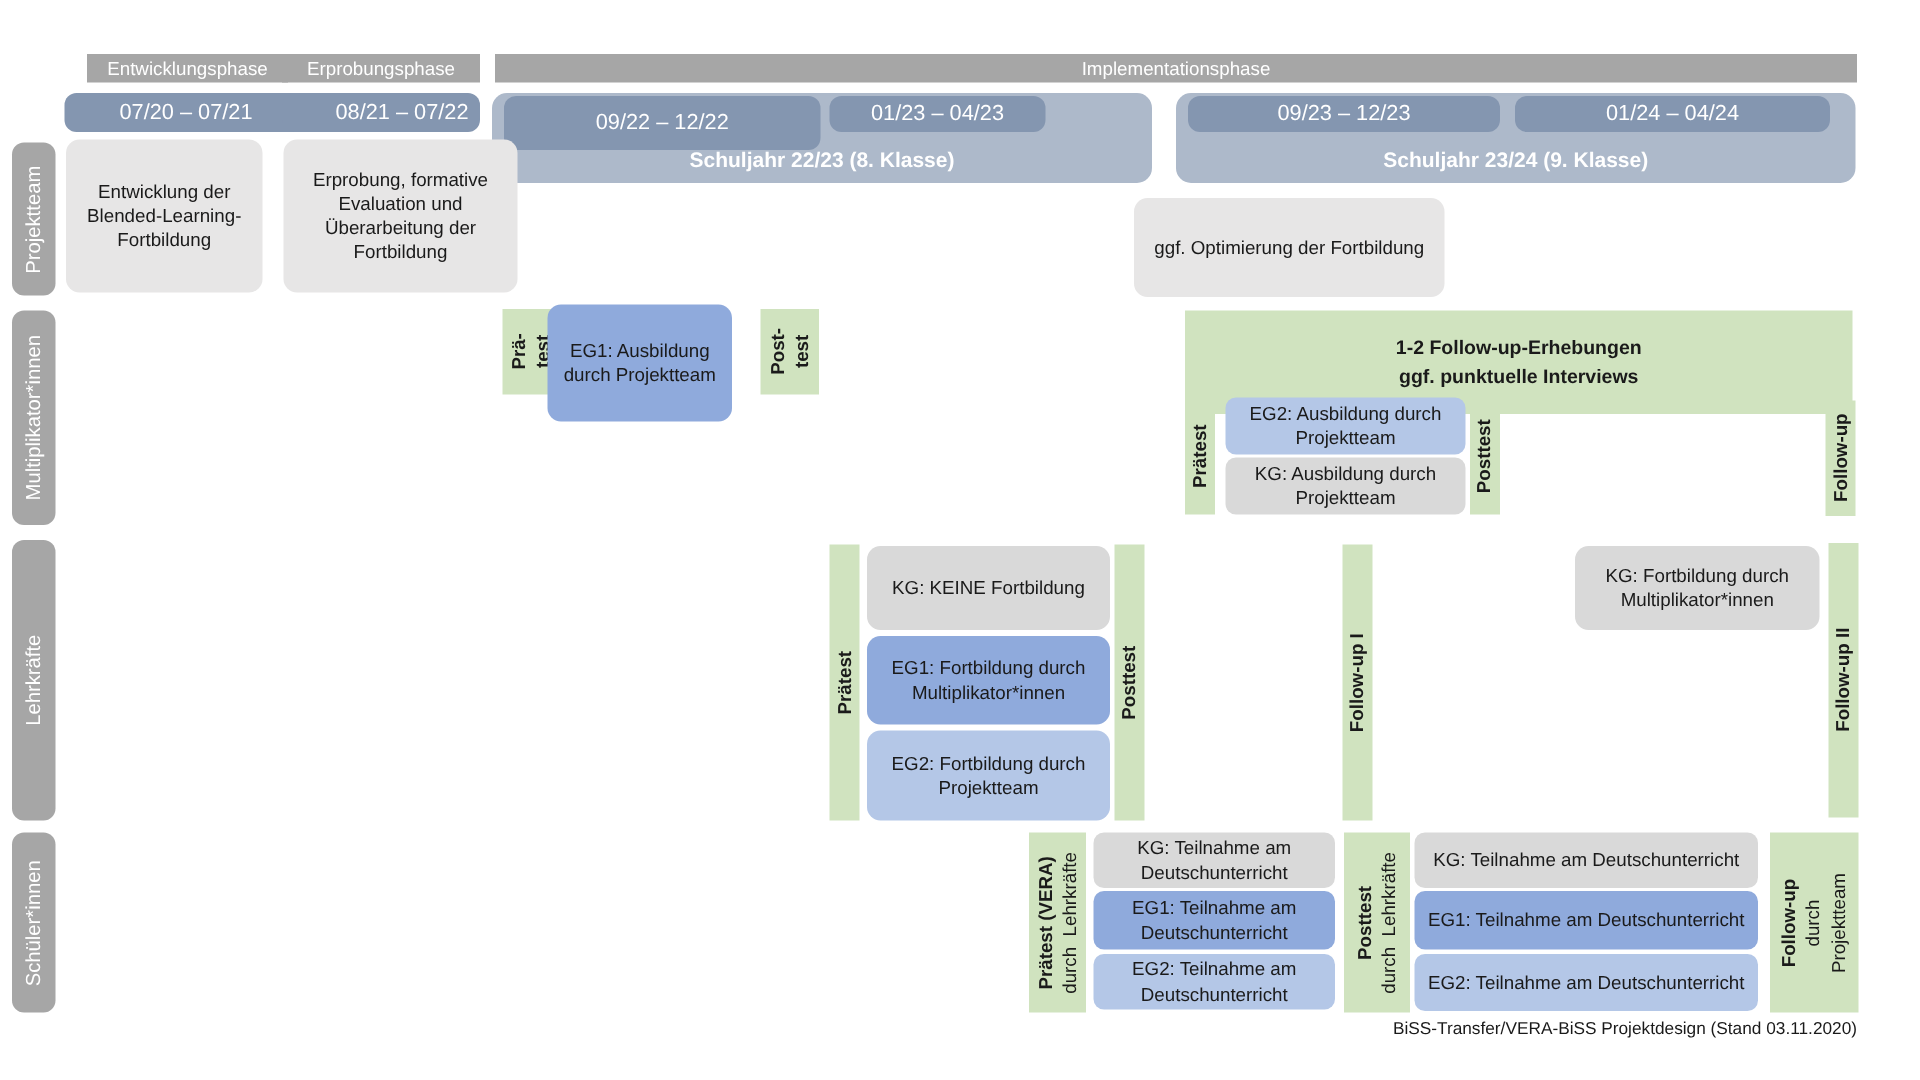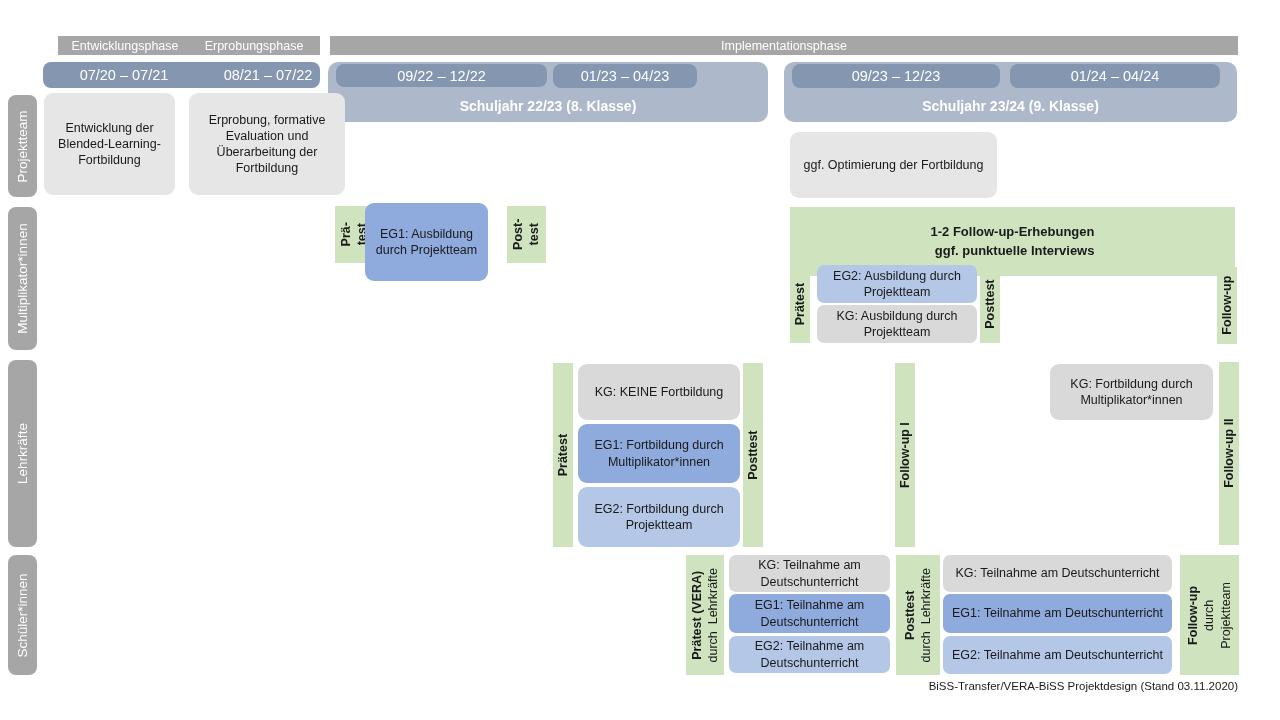--- a/index.html
+++ b/index.html
@@ -59,21 +59,21 @@
 <div id="stage">
 
   <div class="abs phase" style="left:58px;top:36px;width:134px;height:19px;">Entwicklungsphase</div>
   <div class="abs phase" style="left:188px;top:36px;width:132px;height:19px;">Erprobungsphase</div>
   <div class="abs phase" style="left:330px;top:36px;width:908px;height:19px;">Implementationsphase</div>
 
   <div class="abs date" style="left:43px;top:62px;width:162px;height:26px;">07/20 – 07/21</div>
   <div class="abs date" style="left:188px;top:62px;width:132px;height:26px;padding-left:28px;">08/21 – 07/22</div>
 
   <div class="abs sj-panel" style="left:328px;top:62px;width:440px;height:60px;"></div>
-  <div class="abs date" style="left:336px;top:64px;width:211px;height:23px;">09/22 – 12/22</div>
+  <div class="abs date" style="left:336px;top:64px;width:211px;height:36px;">09/22 – 12/22</div>
   <div class="abs date" style="left:553px;top:64px;width:144px;height:24px;">01/23 – 04/23</div>
   <div class="abs sj-label" style="left:328px;top:93px;width:440px;height:25px;">Schuljahr 22/23 (8. Klasse)</div>
 
   <div class="abs sj-panel" style="left:784px;top:62px;width:453px;height:60px;"></div>
   <div class="abs date" style="left:792px;top:64px;width:208px;height:24px;">09/23 – 12/23</div>
   <div class="abs date" style="left:1010px;top:64px;width:210px;height:24px;">01/24 – 04/24</div>
   <div class="abs sj-label" style="left:784px;top:93px;width:453px;height:25px;">Schuljahr 23/24 (9. Klasse)</div>
 
   <div class="abs rowlabel" style="left:8px;top:95px;width:29px;height:102px;">
     <span>Projektteam</span>
@@ -83,32 +83,32 @@
   </div>
   <div class="abs rowlabel" style="left:8px;top:360px;width:29px;height:187px;">
     <span>Lehrkräfte</span>
   </div>
   <div class="abs rowlabel" style="left:8px;top:555px;width:29px;height:120px;">
     <span>Schüler*innen</span>
   </div>
 
   <div class="abs box gray-lt" style="left:44px;top:93px;width:131px;height:102px;">Entwicklung der Blended-Learning-Fortbildung</div>
   <div class="abs box gray-lt" style="left:189px;top:93px;width:156px;height:102px;">Erprobung, formative Evaluation und Überarbeitung der Fortbildung</div>
-  <div class="abs box gray-lt" style="left:790px;top:132px;width:207px;height:66px;">ggf. Optimierung der Fortbildung</div>
+  <div class="abs box gray-lt" style="left:756px;top:132px;width:207px;height:66px;">ggf. Optimierung der Fortbildung</div>
 
   <div class="abs vbar" style="left:335px;top:206px;width:39px;height:57px;">
     <span class="rot" style="white-space: pre-line;">Prä-
 test</span>
   </div>
   <div class="abs box blue-eg1" style="left:365px;top:203px;width:123px;height:78px;">EG1: Ausbildung durch Projektteam</div>
   <div class="abs vbar" style="left:507px;top:206px;width:39px;height:57px;">
     <span class="rot" style="white-space: pre-line;">Post-
 test</span>
   </div>
-  <div class="abs banner" style="left: 790px; top: 207px; width: 445px; height: 69px; white-space: pre-line; text-align: right;">1-2 Follow-up-Erhebungen
+  <div class="abs banner" style="left: 790px; top: 207px; width: 445px; height: 69px; white-space: pre-line;">1-2 Follow-up-Erhebungen
 ggf. punktuelle Interviews</div>
   <div class="abs vbar" style="left:790px;top:265px;width:20px;height:78px;">
     <span class="rot">Prätest</span>
   </div>
   <div class="abs box blue-eg2" style="left:817px;top:265px;width:160px;height:38px;border-radius:7px;">EG2: Ausbildung durch Projektteam</div>
   <div class="abs box gray-kg" style="left:817px;top:305px;width:160px;height:38px;border-radius:7px;">KG: Ausbildung durch Projektteam</div>
   <div class="abs vbar" style="left:980px;top:265px;width:20px;height:78px;">
     <span class="rot">Posttest</span>
   </div>
   <div class="abs vbar" style="left:1217px;top:267px;width:20px;height:77px;">

